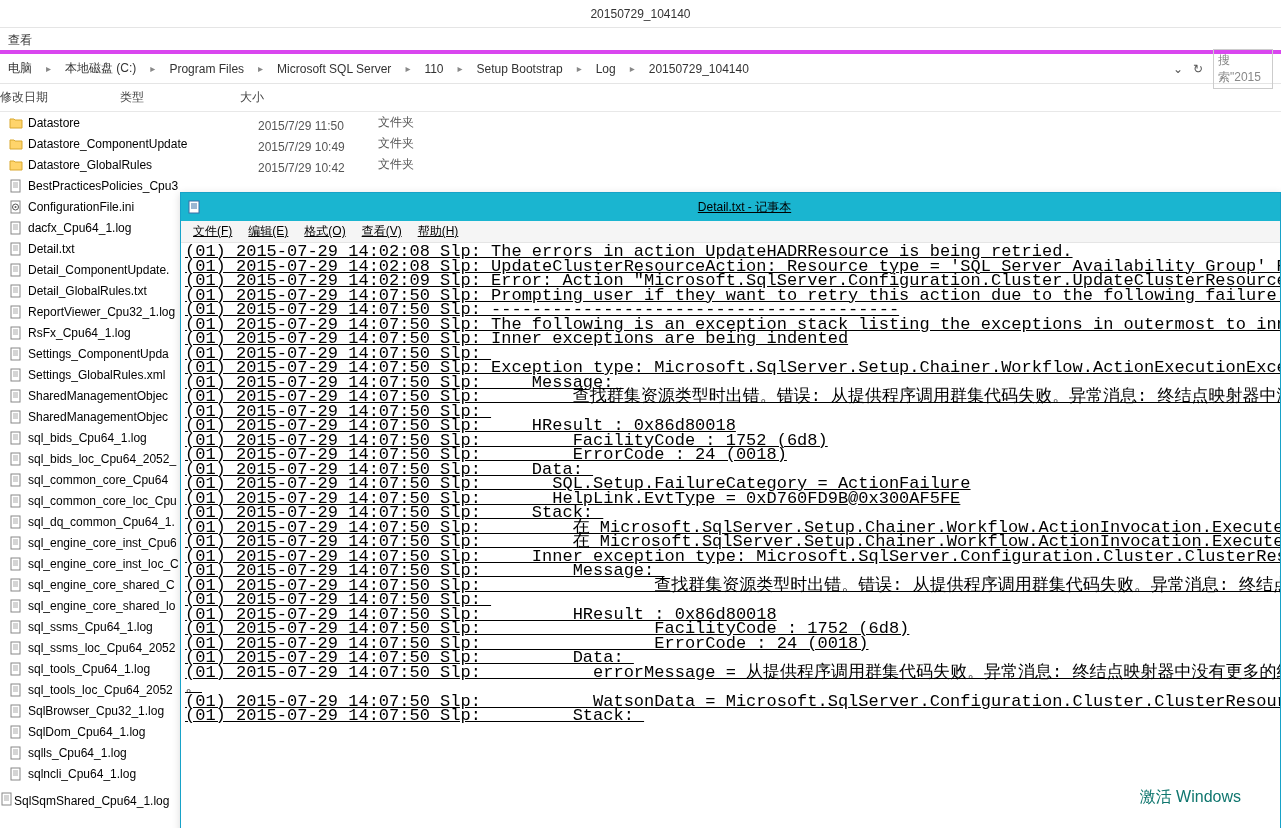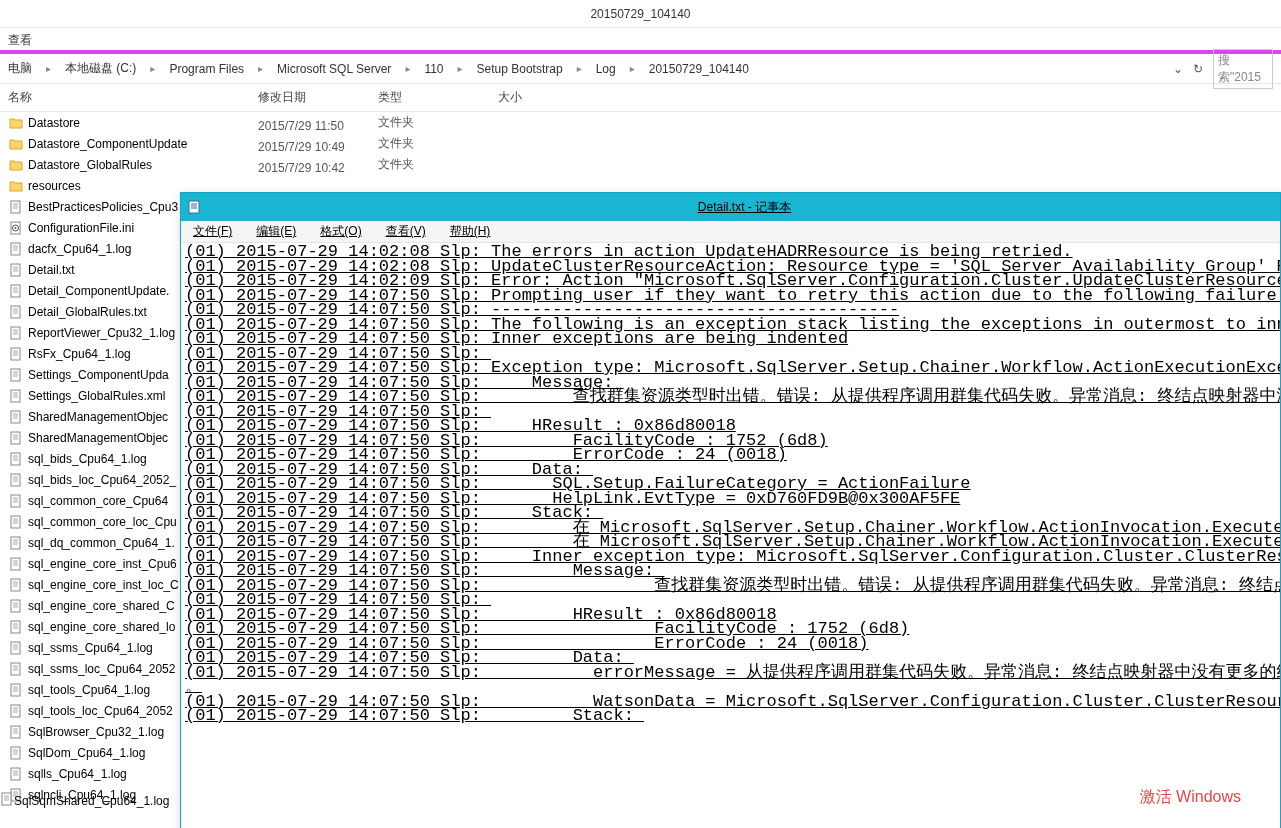--- a/index.html
+++ b/index.html
@@ -21,29 +21,29 @@
 .file-row .icon { width: 16px; height: 16px; margin: 0 4px 0 8px; display: inline-flex; align-items: center; justify-content: center; }
 .file-row .name { width: 230px; overflow: hidden; white-space: nowrap; text-overflow: ellipsis; }
 .file-row .date { width: 120px; color: #555; margin-top: 7px; }
 .file-row .type { width: 120px; color: #555; }
 .file-row .size, .file-row .size-kb { width: 80px; color: #555; text-align: right; padding-right: 30px; }
 .folder-icon svg, .file-icon svg, .ini-icon svg { width: 14px; height: 14px; }
 .notepad-window { position: absolute; left: 180px; top: 192px; width: 1101px; height: 736px; background: #fff; border: 1px solid #17a2c8; box-shadow: 0 2px 8px rgba(0,0,0,0.15); text-decoration: underline; }
 .notepad-titlebar { background: #1ab5d0; height: 28px; color: #000; text-align: center; line-height: 28px; display: flex; align-items: center; }
 .notepad-title-spacer-left { width: 28px; display: flex; align-items: center; justify-content: center; }
 .notepad-title-text { flex: 1; text-align: center; }
-.notepad-menubar { height: 22px; display: flex; align-items: center; gap: 12px; padding: 8px 6px; border-bottom: 1px solid #e5e5e5; background: #f5f5f5; }
+.notepad-menubar { height: 22px; display: flex; align-items: center; gap: 4px; padding: 8px 6px; border-bottom: 1px solid #e5e5e5; background: #f5f5f5; }
 .notepad-menubar span { padding: 2px 6px; }
 .notepad-content { font-family: "SimSun", "Courier New", monospace; font-size: 17px; white-space: pre; overflow: hidden; padding: 2px 4px; height: 540px; line-height: 14.5px; }
 .notepad-scrollbar { position: absolute; bottom: 0; left: 0; right: 0; height: 17px; background: #f0f0f0; border-top: 1px solid #ddd; }
 .notepad-scrollbar .thumb { position: absolute; left: 17px; top: 2px; width: 380px; height: 13px; background: #cdcdcd; border-radius: 2px; }
 .notepad-scrollbar .arrow-left, .notepad-scrollbar .arrow-right { position: absolute; top: 0; width: 17px; height: 17px; display: flex; align-items: center; justify-content: center; color: #606060; }
 .notepad-scrollbar .arrow-left { left: 0; }
 .notepad-scrollbar .arrow-right { right: 0; }
-.watermark { position: absolute; right: 40px; bottom: 20px; color: #ef4444; font-size: 14px; z-index: 100; text-align: left; }
+.watermark { position: absolute; right: 40px; bottom: 20px; color: #0f766e; font-size: 14px; z-index: 100; text-align: left; }
 .watermark .line1 { font-size: 16px; }
 .bottom-row { position: absolute; bottom: 17px; left: 0; width: 300px; display: flex; height: 21px; align-items: center; }
 </style>
 </head>
 <body>
 
 <div class="window-title-bar">
   <span>20150729_104140</span>
 </div>
 
@@ -70,21 +70,20 @@
       <span>20150729_104140</span>
     </div>
   <div class="nav-icons">
     <span>⌄</span>
     <span>↻</span>
   </div>
   <div class="search-box">搜索"2015</div>
 </div>
 
 <div class="column-headers">
-  <div class="col-name">名称</div>
   <div class="col-date">修改日期</div>
   <div class="col-type">类型</div>
   <div class="col-size">大小</div>
 </div>
 
 <div class="file-list" id="file-list">
     <div class="file-row">
       <span class="icon folder-icon">
         <svg viewBox="0 0 14 14">
           <path d="M1 3 h4 l1 1 h7 v8 h-12 z" fill="#ffd46b" stroke="#d9a830"></path>
@@ -108,31 +107,20 @@
     </div>
     <div class="file-row">
       <span class="icon folder-icon">
         <svg viewBox="0 0 14 14">
           <path d="M1 3 h4 l1 1 h7 v8 h-12 z" fill="#ffd46b" stroke="#d9a830"></path>
         </svg>
       </span>
       <span class="name">Datastore_GlobalRules</span>
       <span class="date">2015/7/29 10:42</span>
       <span class="type">文件夹</span>
-      <span class="size"></span>
-    </div>
-    <div class="file-row">
-      <span class="icon folder-icon">
-        <svg viewBox="0 0 14 14">
-          <path d="M1 3 h4 l1 1 h7 v8 h-12 z" fill="#ffd46b" stroke="#d9a830"></path>
-        </svg>
-      </span>
-      <span class="name">resources</span>
-      <span class="date"></span>
-      <span class="type"></span>
       <span class="size"></span>
     </div>
     <div class="file-row">
       <span class="icon file-icon">
         <svg viewBox="0 0 14 14">
           <rect x="2" y="1" width="9" height="12" fill="#fff" stroke="#888"></rect>
           <line x1="4" y1="4" x2="9" y2="4" stroke="#aaa"></line>
           <line x1="4" y1="6" x2="9" y2="6" stroke="#aaa"></line>
           <line x1="4" y1="8" x2="9" y2="8" stroke="#aaa"></line>
         </svg>

